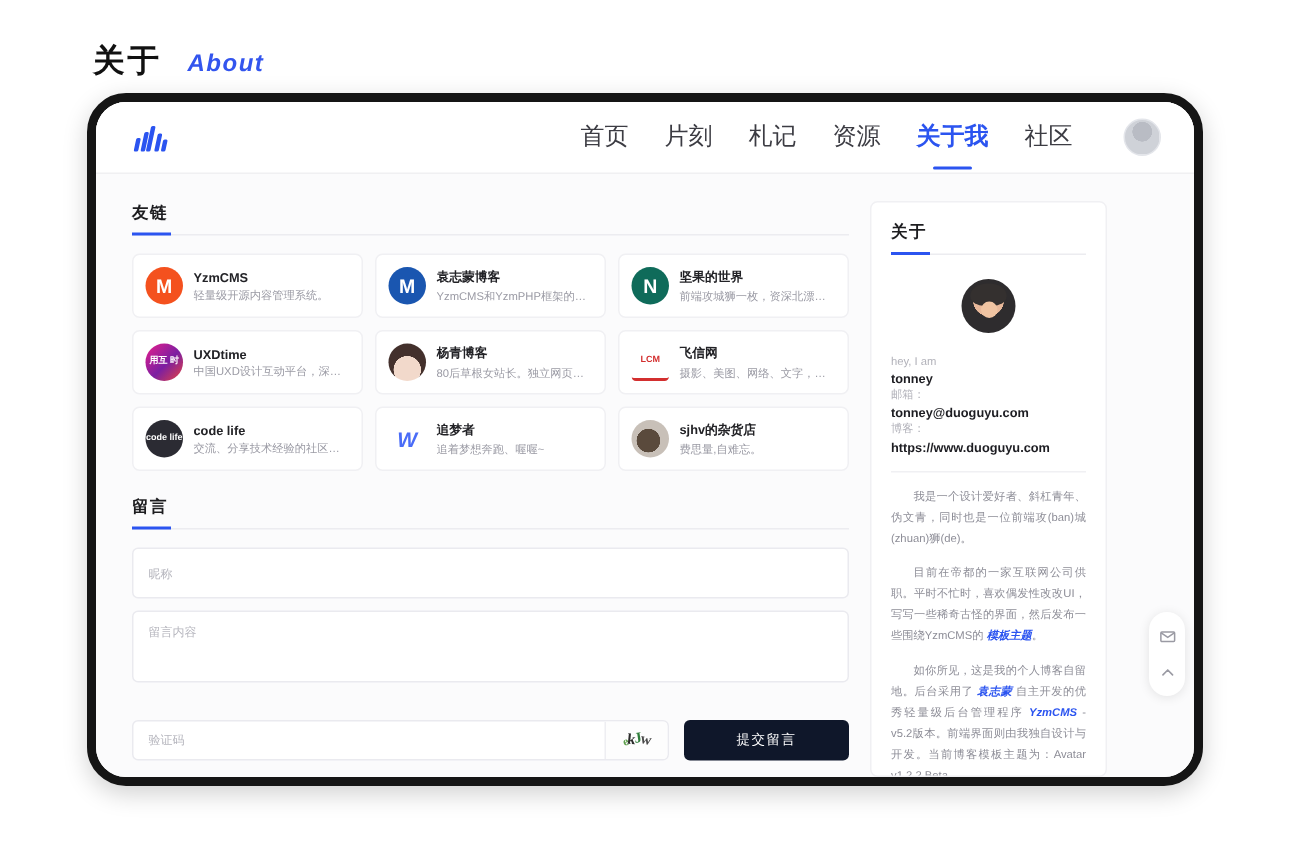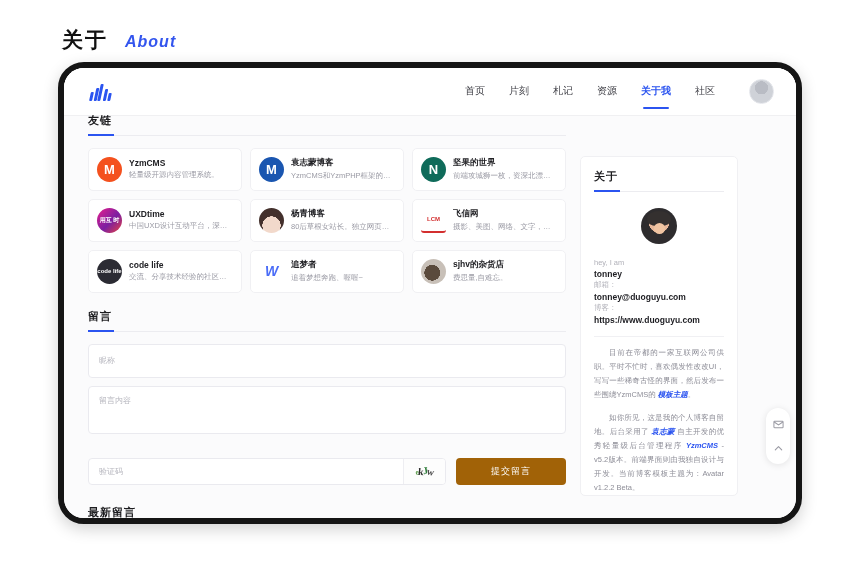--- a/index.html
+++ b/index.html
@@ -60,21 +60,21 @@
   .logo i:nth-child(3){ height: 17px; }
   .logo i:nth-child(4){ height: 12px; }
   .logo i:nth-child(5){ height: 8px; }
 
   .nav-menu {
     margin-left: auto;
     display: flex; align-items: center; gap: 24px;
   }
   .nav-item {
     position: relative;
-    font-size: 10px; color: #3c3c43;
+    font-size: 16px; color: #3c3c43;
     padding: 14px 0 15px; cursor: pointer;
     white-space: nowrap;
   }
   .nav-item.active { color: #2b54f0; font-weight: bold; }
   .nav-item.active::after {
     content: ""; position: absolute;
     left: 50%; transform: translateX(-50%);
     bottom: 4px; width: 26px; height: 2px;
     background: #2b54f0; border-radius: 1px;
   }
@@ -83,21 +83,20 @@
     background: radial-gradient(circle at 50% 34%, #b9bcc4 0 34%, #cfd2d8 35% 100%);
     margin-left: 10px; cursor: pointer;
     border: 1px solid #e3e5ea;
   }
 
   
   .content {
     display: flex; gap: 14px;
     padding: 18px 24px 0 24px;
     height: calc(100% - 48px);
-    align-items: center;
   }
   .col-main { width: 478px; flex: none; }
   .col-side { width: 158px; flex: none; }
 
   
   .sec-title {
     font-size: 11px; font-weight: bold; color: #1d1d20;
     letter-spacing: 1px;
     padding-bottom: 7px;
     border-bottom: 1px solid #ececf0;
@@ -184,21 +183,21 @@
     display: flex; align-items: center; justify-content: center;
     font-size: 10px; font-weight: bold; letter-spacing: -0.5px;
     cursor: pointer;
   }
   .cap-img span:nth-child(1){ color:#5f9f4e; transform: rotate(-18deg) translateY(1px); display:inline-block; font-size:8px;}
   .cap-img span:nth-child(2){ color:#2a2a2a; transform: rotate(6deg); display:inline-block;}
   .cap-img span:nth-child(3){ color:#2f7d3a; transform: rotate(-9deg) translateY(-1px); display:inline-block;}
   .cap-img span:nth-child(4){ color:#4a4a4a; transform: rotate(13deg); display:inline-block;}
   .btn-submit {
     width: 110px; flex: none;
-    background: #a16207; color: #fff;
+    background: #0f172a; color: #fff;
     border: none; border-radius: 4px;
     font-size: 9px; font-family: inherit;
     letter-spacing: 1px;
     cursor: pointer;
   }
 
   
   .lm-wrap { margin-top: 20px; }
 
   
@@ -406,20 +405,21 @@
           <div class="meta-value">tonney</div>
 
           <div class="meta-label">邮箱：</div>
           <div class="meta-value">tonney@duoguyu.com</div>
 
           <div class="meta-label">博客：</div>
           <div class="meta-value">https://www.duoguyu.com</div>
 
           <div class="side-div"></div>
 
+          <div class="bio">我是一个设计爱好者、斜杠青年、伪文青，同时也是一位前端攻(ban)城(zhuan)狮(de)。</div>
 
           <div class="bio"><span>目前在帝都的一家互联网公司供职。平时不忙时，喜欢偶发性改改UI，写写一些稀奇古怪的界面，然后发布一些围绕YzmCMS的 </span><span class="lnk">模板主题</span><span>。</span></div>
 
           <div class="bio"><span>如你所见，这是我的个人博客自留地。后台采用了 </span><span class="lnk">袁志蒙</span><span> 自主开发的优秀轻量级后台管理程序 </span><span class="lnk">YzmCMS</span><span> - v5.2版本。前端界面则由我独自设计与开发。当前博客模板主题为：Avatar v1.2.2 Beta。</span></div>
 
         </div>
       </div>
 
     </div>
 

